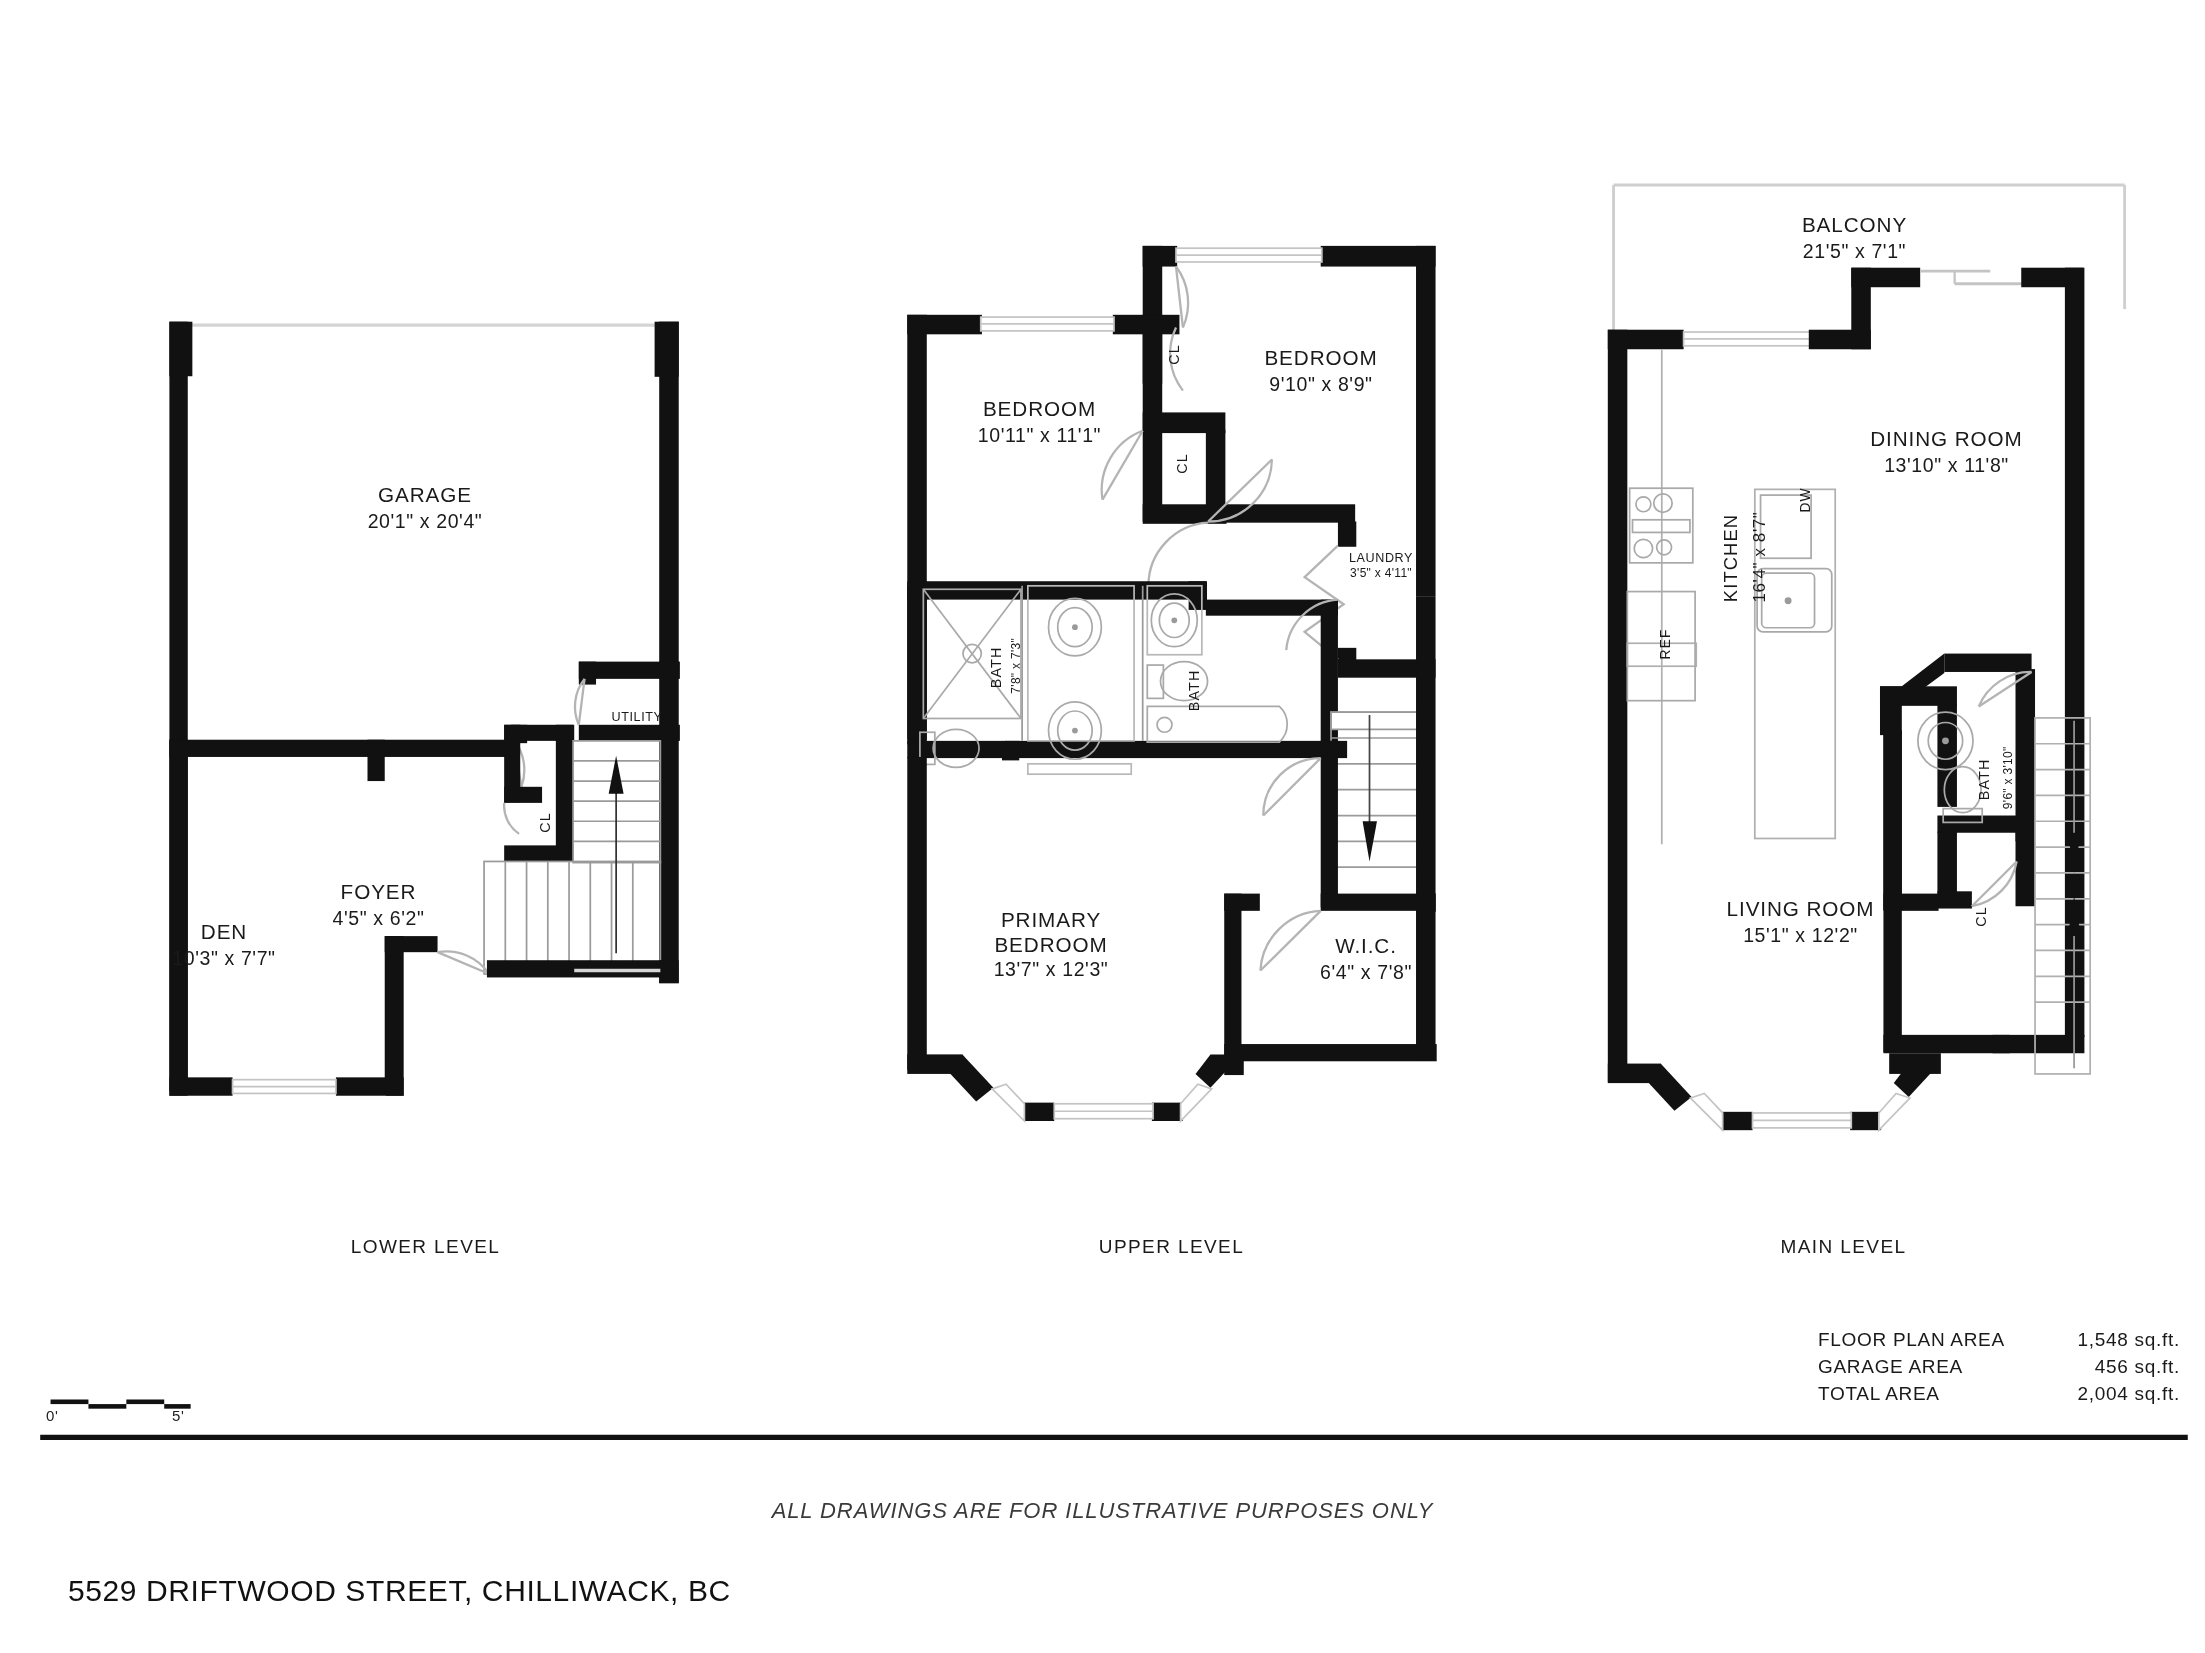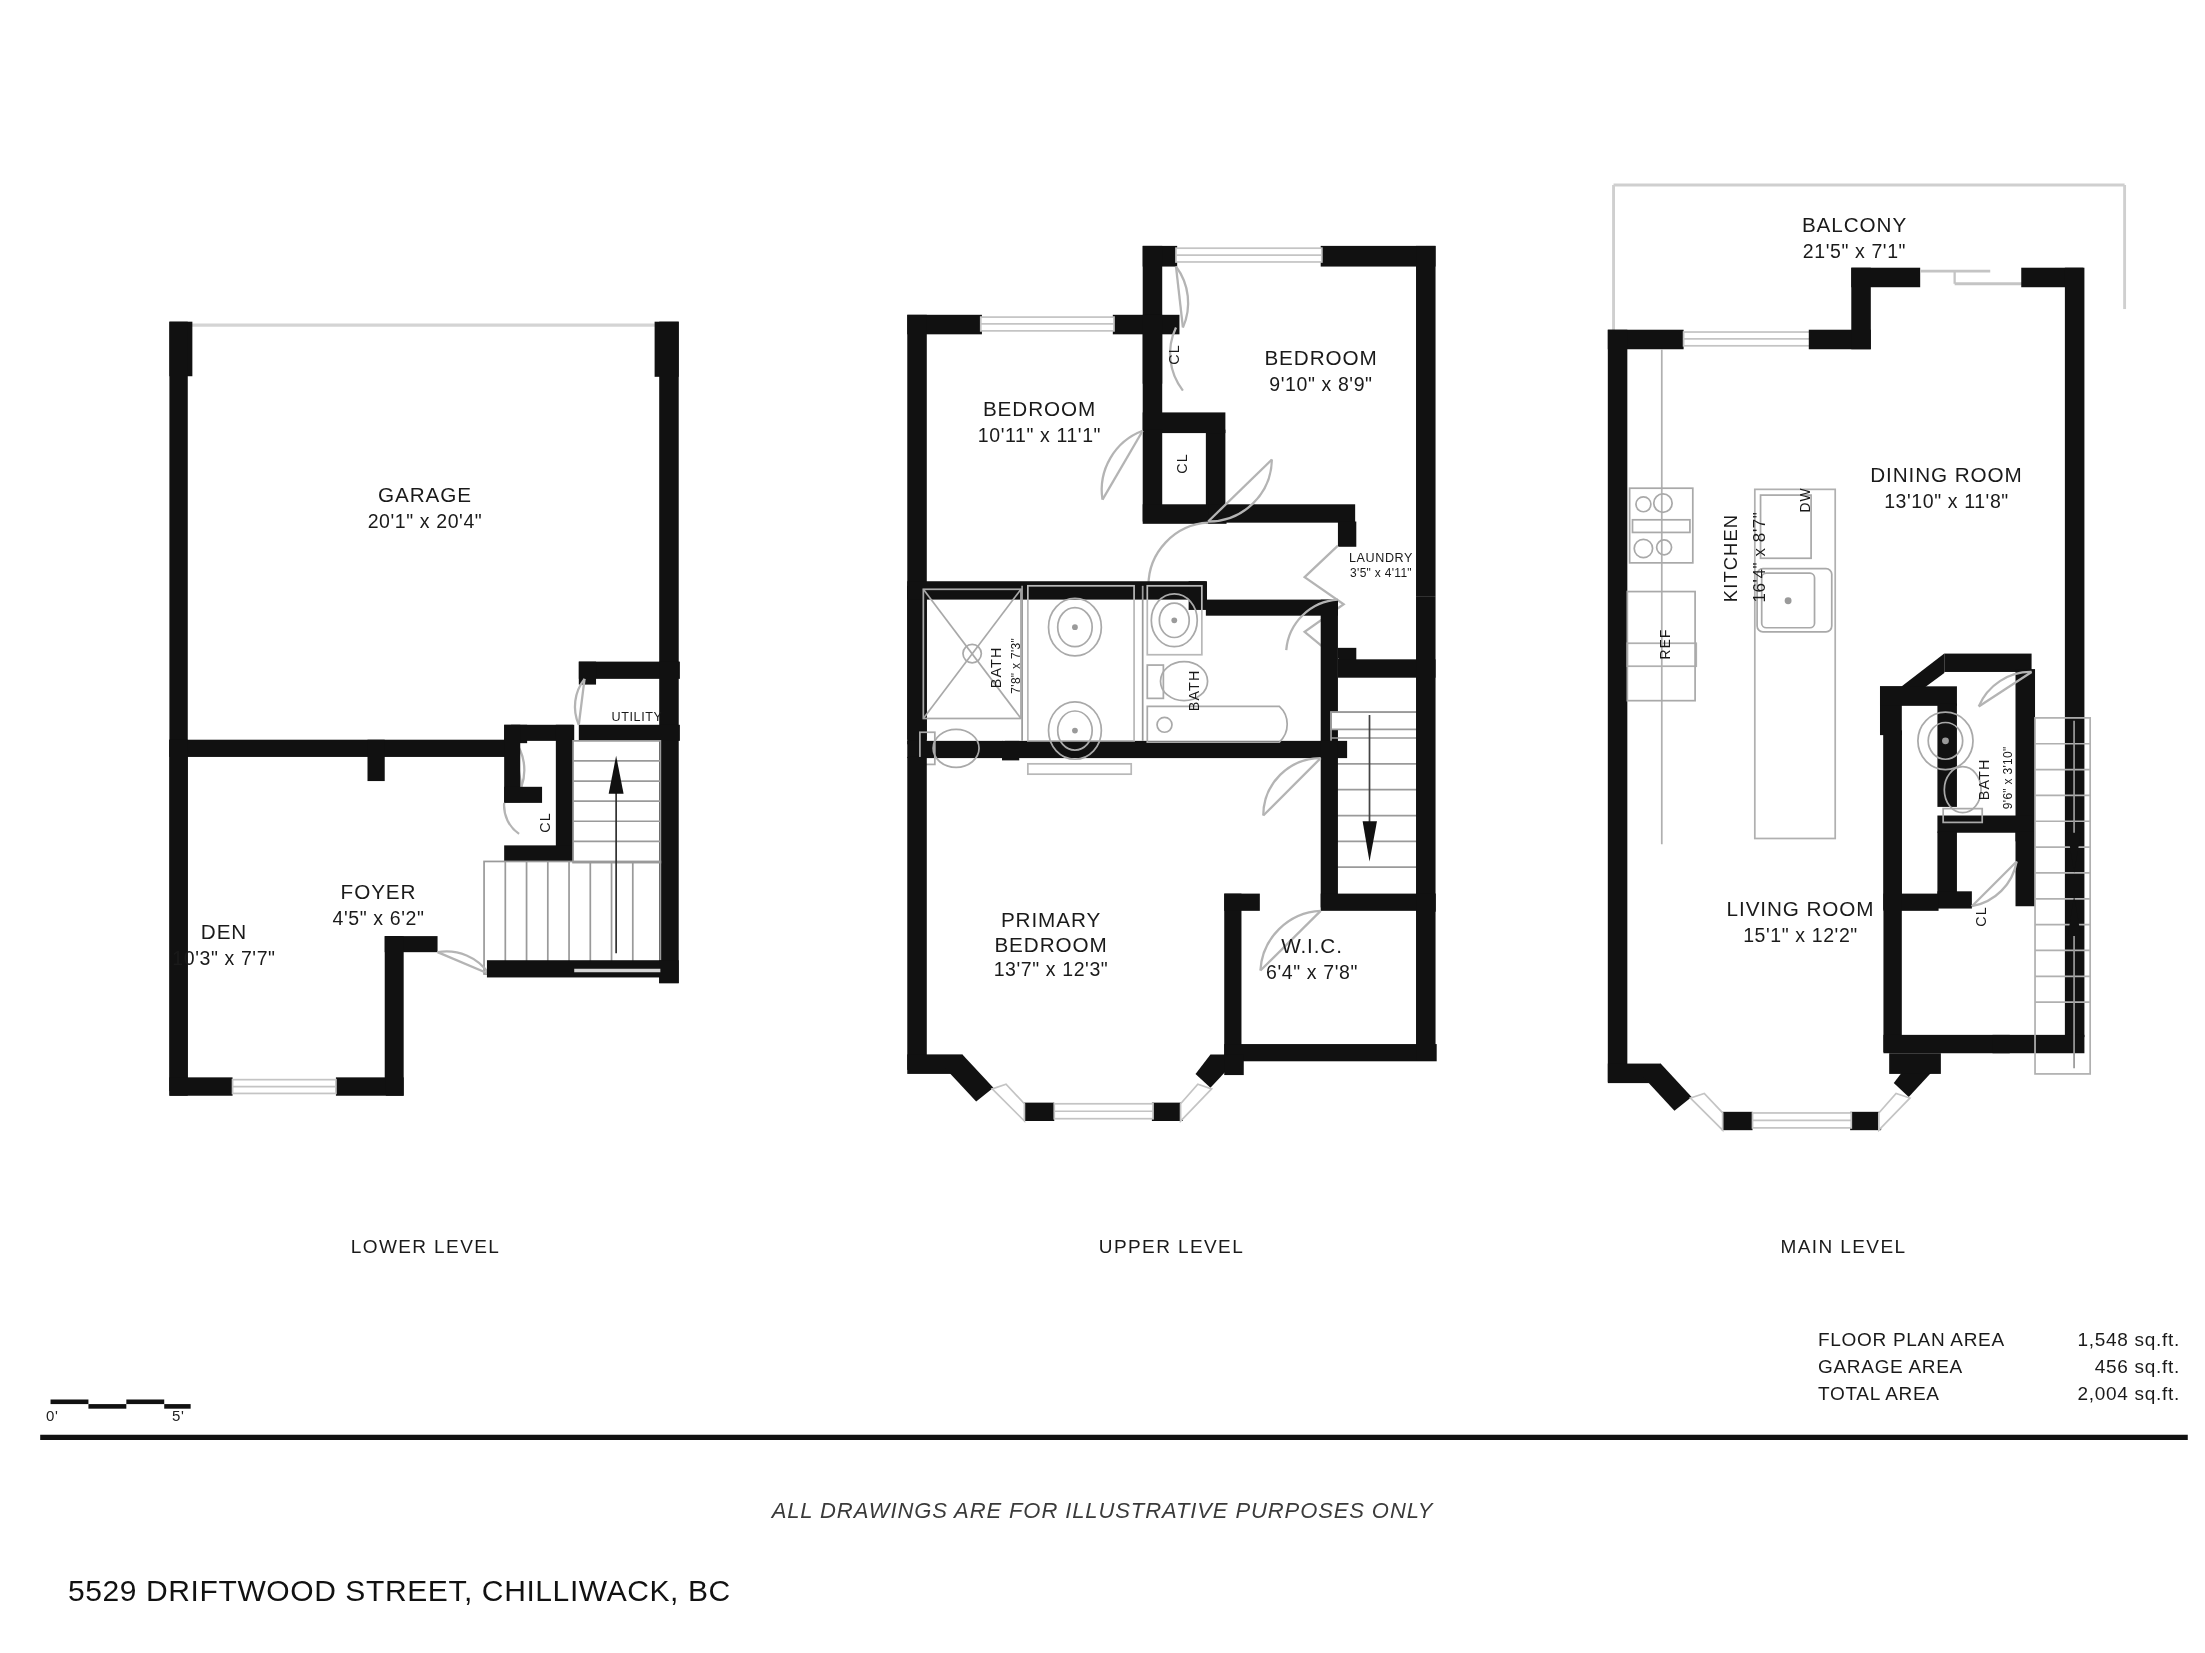--- a/index.html
+++ b/index.html
@@ -395,21 +395,21 @@
 </div>
 <div class="lbl room" style="left:1212px;top:345px;width:218px;">
   <span>BEDROOM</span>
   <span class="dim">9'10" x 8'9"</span>
 </div>
 <div class="lbl room" style="left:942px;top:907px;width:218px;line-height:1.22;">
   <span style="display:block;">PRIMARY</span>
   <span style="display:block;">BEDROOM</span>
   <span class="dim">13'7" x 12'3"</span>
 </div>
-<div class="lbl room" style="left:1217px;top:933px;width:190px;">
+<div class="lbl room" style="left:1271px;top:933px;width:190px;">
   <span>W.I.C.</span>
   <span class="dim">6'4" x 7'8"</span>
 </div>
 <div class="lbl small" style="left:1315px;top:550px;width:132px;">
   <span>LAUNDRY</span>
   <span class="dim">3'5" x 4'11"</span>
 </div>
 <div class="lbl tiny rot90" style="left:965px;top:658px;width:63px;">
   <span>BATH</span>
 </div>
@@ -423,21 +423,21 @@
   <span>CL</span>
 </div>
 <div class="lbl tiny rot90" style="left:1151px;top:454px;width:63px;">
   <span>CL</span>
 </div>
 
 <div class="lbl room" style="left:1734px;top:212px;width:241px;">
   <span>BALCONY</span>
   <span class="dim">21'5" x 7'1"</span>
 </div>
-<div class="lbl room" style="left:1826px;top:462px;width:241px;">
+<div class="lbl room" style="left:1826px;top:426px;width:241px;">
   <span>DINING ROOM</span>
   <span class="dim">13'10" x 11'8"</span>
 </div>
 <div class="lbl rot90" style="left:1668px;top:546px;width:126px;font-size:18.4px;letter-spacing:1.1px;">
   <span>KITCHEN</span>
 </div>
 <div class="lbl rot90" style="left:1697px;top:546px;width:126px;font-size:17px;letter-spacing:0.6px;">
   <span>16'4" x 8'7"</span>
 </div>
 <div class="lbl room" style="left:1680px;top:896px;width:241px;">

